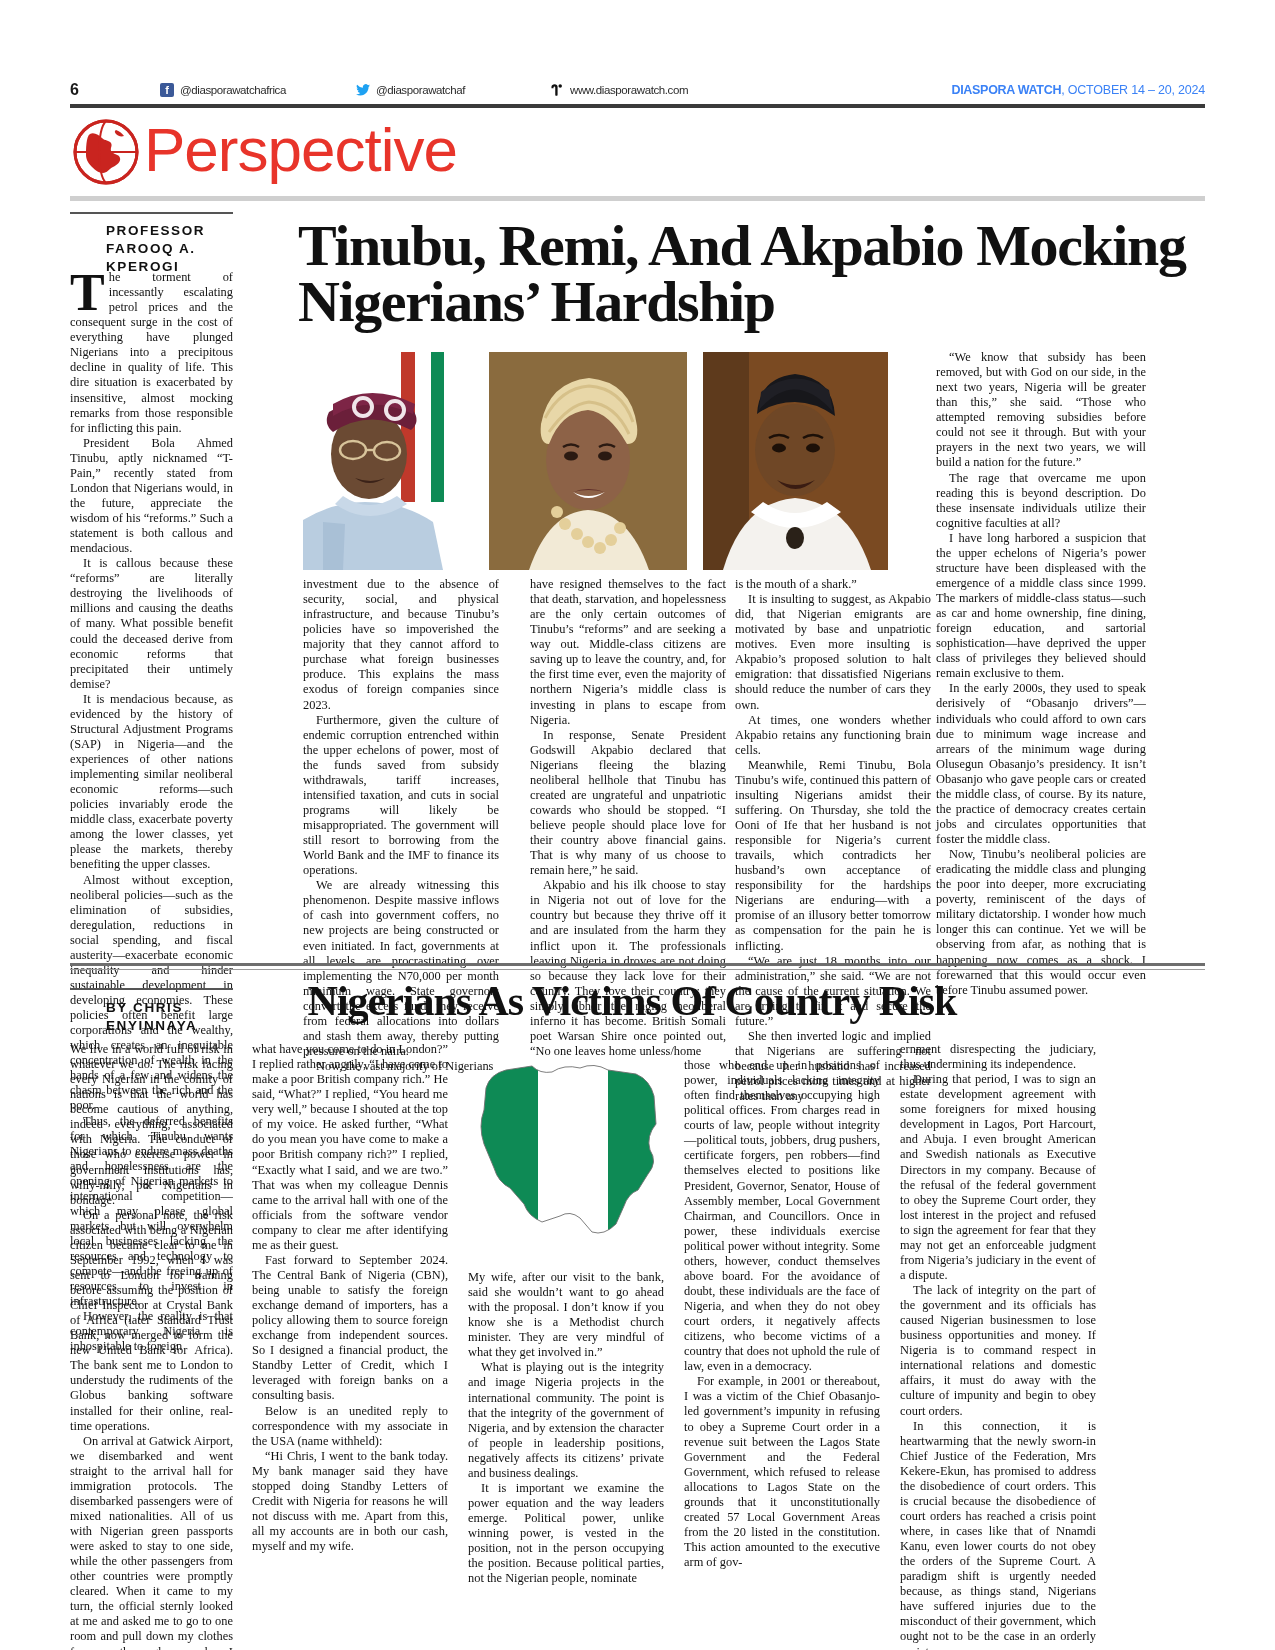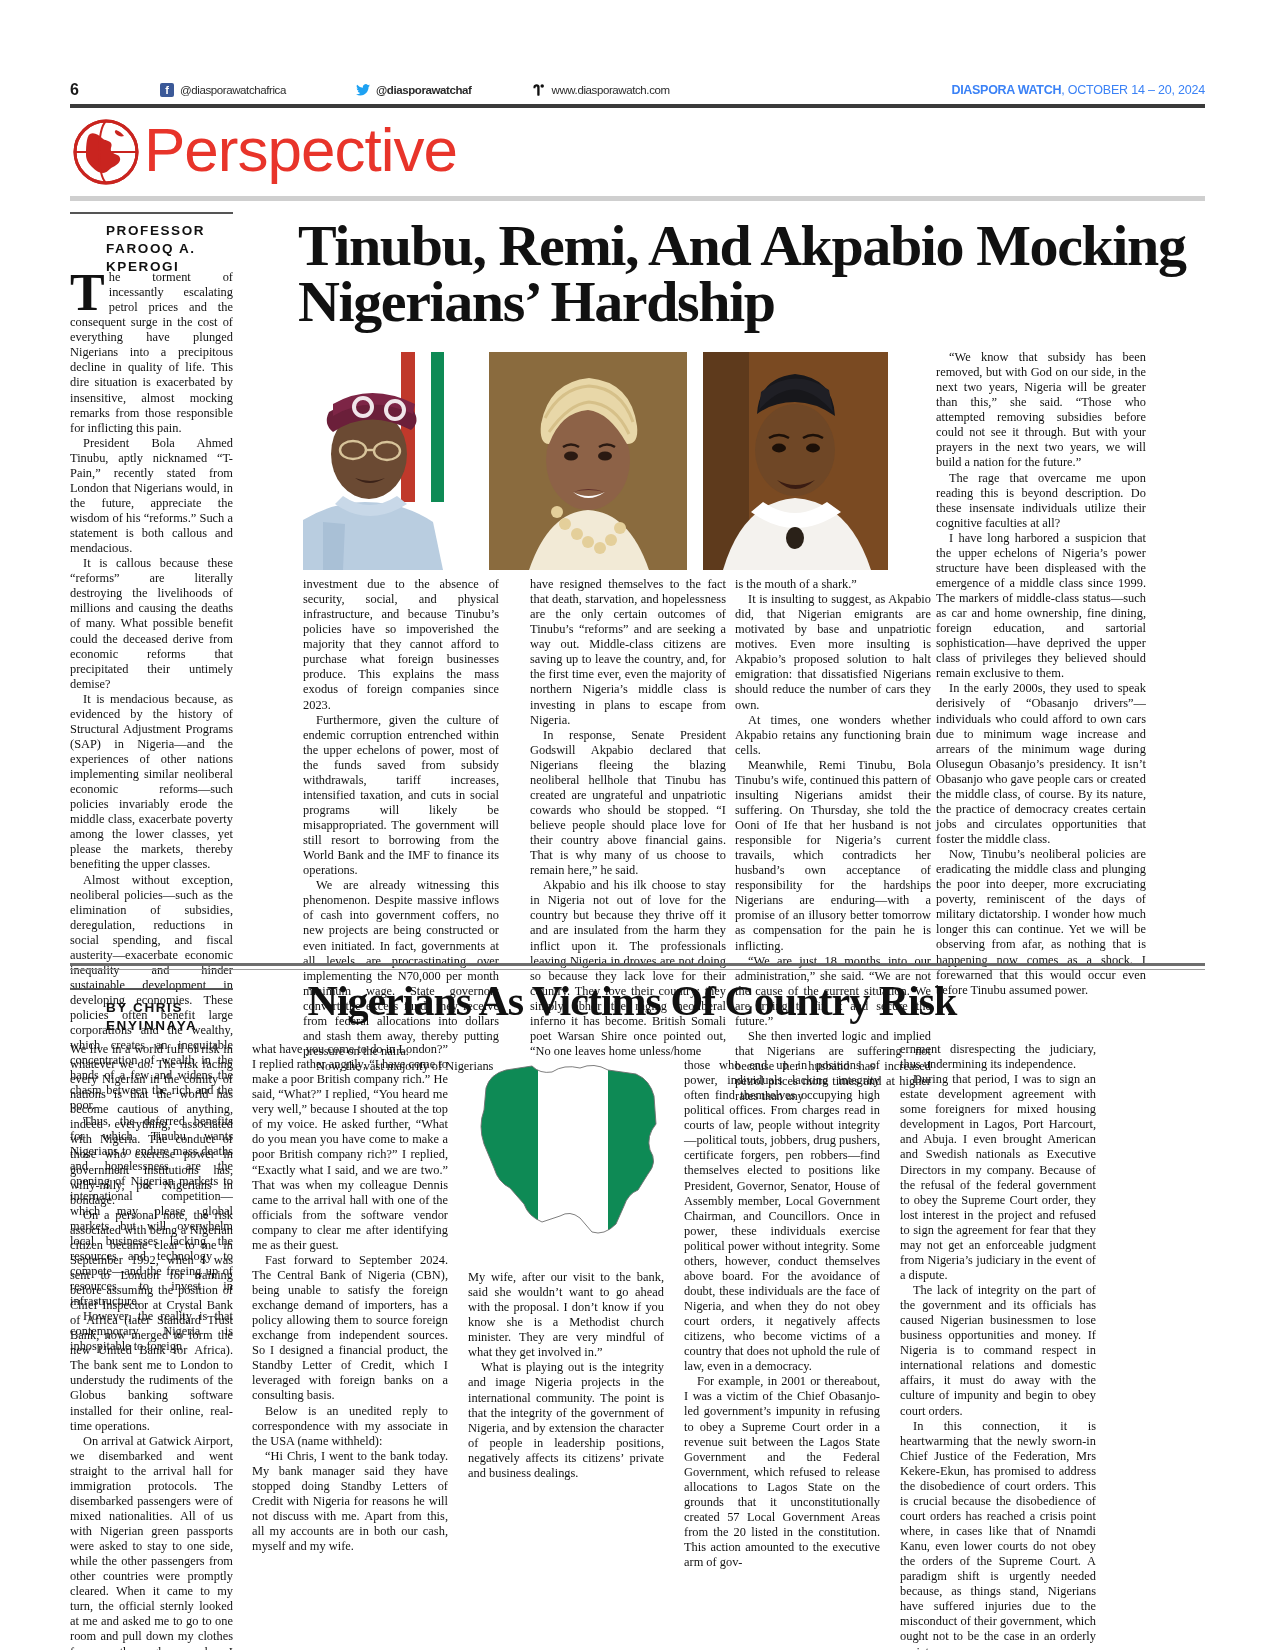--- a/index.html
+++ b/index.html
@@ -31,21 +31,21 @@
     font-size: 16px;
     color: #1a1a1a;
     width: 90px;
   }
   .social-group {
     display: flex;
     align-items: center;
     gap: 6px;
     margin-right: 70px;
   }
-  .social-group.s2 { margin-right: 60px; font-weight: bold; }
+  .social-group.s2 { margin-right: 85px; }
   .social-ic {
     width: 14px; height: 14px;
     display: inline-flex;
     align-items: center;
     justify-content: center;
     border-radius: 2px;
     color: #fff;
     font-family: "Liberation Sans", sans-serif;
     font-size: 11px;
     font-weight: bold;
@@ -407,20 +407,21 @@
     <div class="col a2c2">
       <p class="first">what have you come to do in London?” I replied rather angrily, “I have come to make a poor British company rich.” He said, “What?” I replied, “You heard me very well,” because I shouted at the top of my voice. He asked further, “What do you mean you have come to make a poor British company rich?” I replied, “Exactly what I said, and we are two.” That was when my colleague Dennis came to the arrival hall with one of the officials from the software vendor company to clear me after identifying me as their guest.</p>
       <p>Fast forward to September 2024. The Central Bank of Nigeria (CBN), being unable to satisfy the foreign exchange demand of importers, has a policy allowing them to source foreign exchange from independent sources. So I designed a financial product, the Standby Letter of Credit, which I leveraged with foreign banks on a consulting basis.</p>
       <p>Below is an unedited reply to correspondence with my associate in the USA (name withheld):</p>
       <p>“Hi Chris, I went to the bank today. My bank manager said they have stopped doing Standby Letters of Credit with Nigeria for reasons he will not discuss with me. Apart from this, all my accounts are in both our cash, myself and my wife.</p>
     </div>
 
     <div class="col a2c3">
       <p class="first">My wife, after our visit to the bank, said she wouldn’t want to go ahead with the proposal. I don’t know if you know she is a Methodist church minister. They are very mindful of what they get involved in.”</p>
       <p>What is playing out is the integrity and image Nigeria projects in the international community. The point is that the integrity of the government of Nigeria, and by extension the character of people in leadership positions, negatively affects its citizens’ private and business dealings.</p>
+      <p>It is important we examine the power equation and the way leaders emerge. Political power, unlike winning power, is vested in the position, not in the person occupying the position. Because political parties, not the Nigerian people, nominate</p>
     </div>
 
     <div class="col a2c4">
       <p class="first">those who end up in positions of power, individuals lacking integrity often find themselves occupying high political offices. From charges read in courts of law, people without integrity—political touts, jobbers, drug pushers, certificate forgers, pen robbers—find themselves elected to positions like President, Governor, Senator, House of Assembly member, Local Government Chairman, and Councillors. Once in power, these individuals exercise political power without integrity. Some others, however, conduct themselves above board. For the avoidance of doubt, these individuals are the face of Nigeria, and when they do not obey court orders, it negatively affects citizens, who become victims of a country that does not uphold the rule of law, even in a democracy.</p>
       <p>For example, in 2001 or thereabout, I was a victim of the Chief Obasanjo-led government’s impunity in refusing to obey a Supreme Court order in a revenue suit between the Lagos State Government and the Federal Government, which refused to release allocations to Lagos State on the grounds that it unconstitutionally created 57 Local Government Areas from the 20 listed in the constitution. This action amounted to the executive arm of gov-</p>
     </div>
 
     <div class="col a2c5">
       <p class="first">ernment disrespecting the judiciary, thus undermining its independence.</p>
       <p>During that period, I was to sign an estate development agreement with some foreigners for mixed housing development in Lagos, Port Harcourt, and Abuja. I even brought American and Swedish nationals as Executive Directors in my company. Because of the refusal of the federal government to obey the Supreme Court order, they lost interest in the project and refused to sign the agreement for fear that they may not get an enforceable judgment from Nigeria’s judiciary in the event of a dispute.</p>

